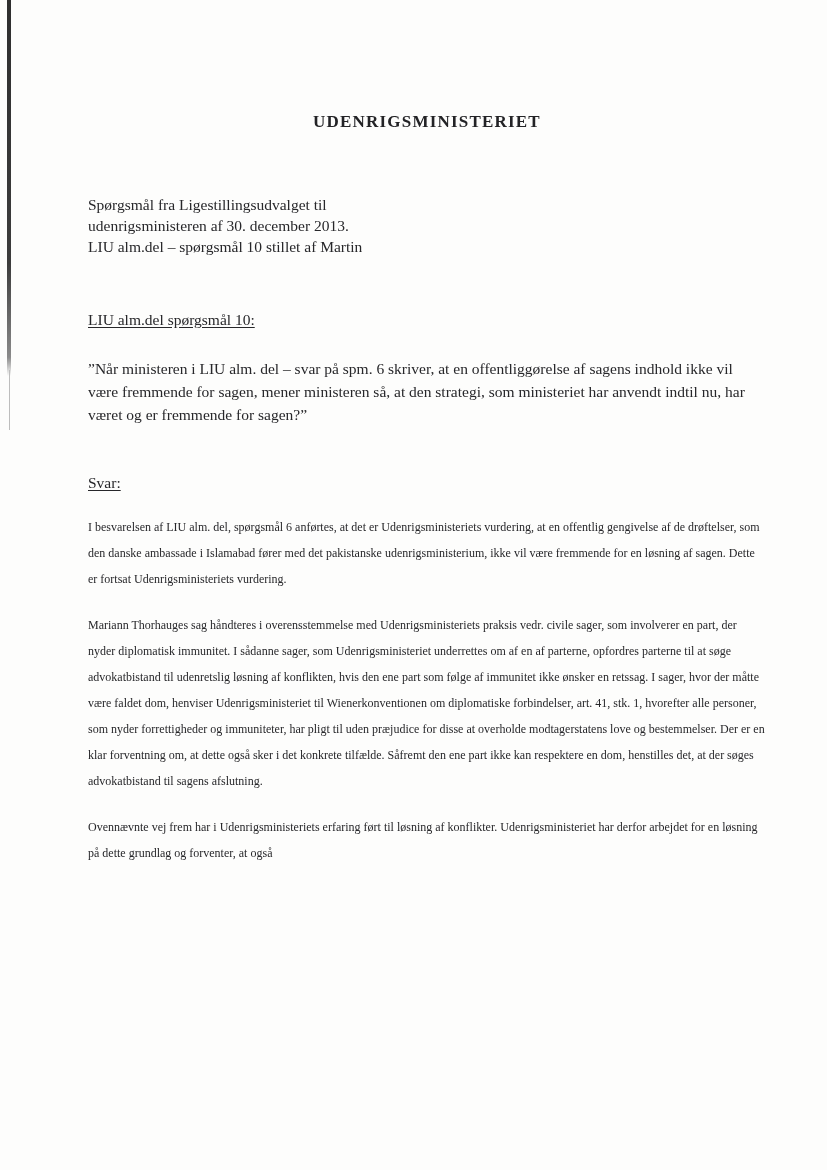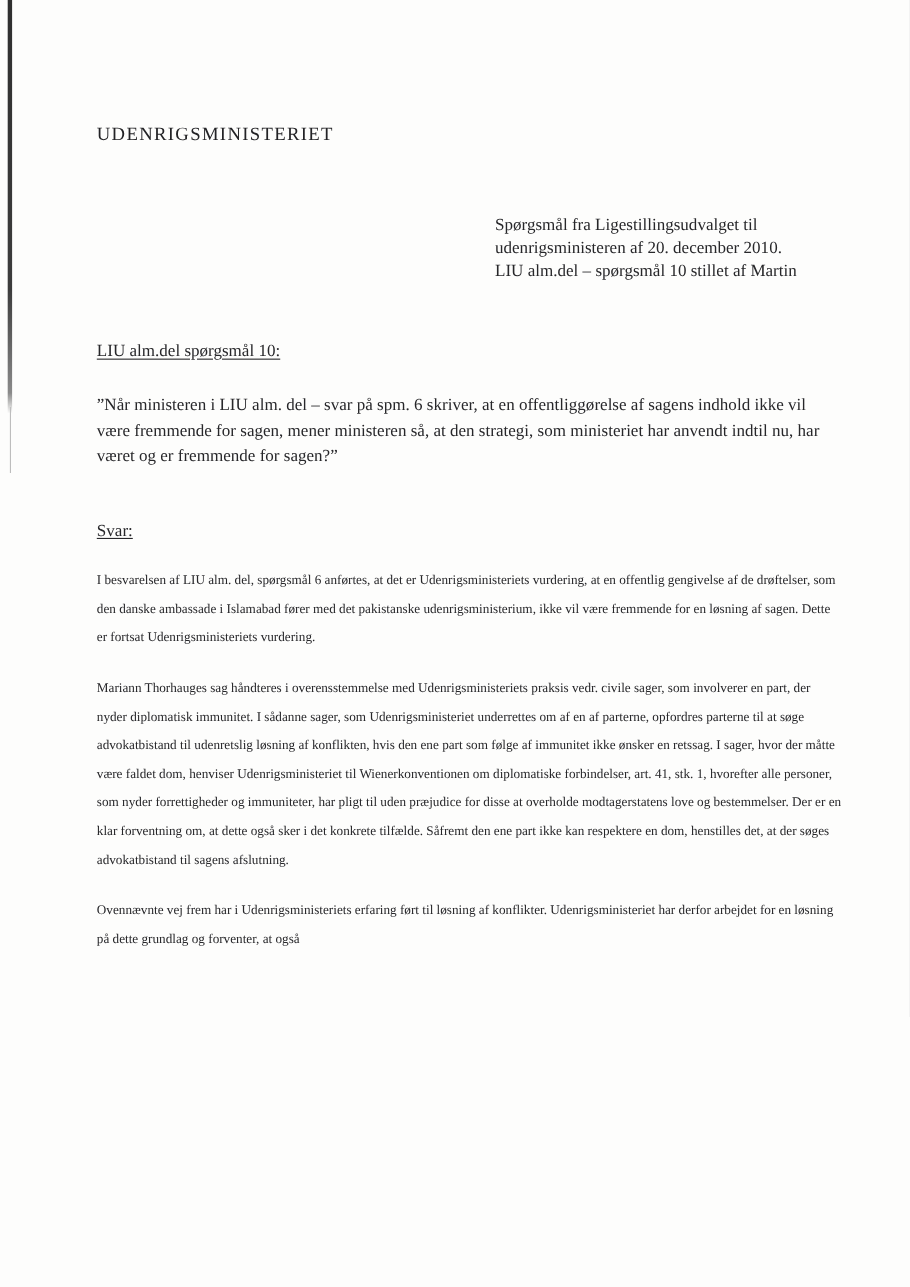--- a/index.html
+++ b/index.html
@@ -37,27 +37,27 @@
   .content {
     position: absolute;
     left: 88px;
     top: 0;
     width: 678px;
   }
   .ministry-title {
     margin: 0;
     padding-top: 112px;
     font-size: 17px;
-    font-weight: normal;
+    font-weight: bold;
     letter-spacing: 1.2px;
     color: #232326;
+    text-align: center;
   }
   .ref-block {
     margin-top: 62px;
-    margin-left: 362px;
     width: 320px;
     font-size: 15.5px;
     line-height: 21px;
   }
   .section-heading {
     margin-top: 54px;
     font-size: 15.5px;
     text-decoration: underline;
     text-underline-offset: 2px;
   }
@@ -90,21 +90,21 @@
 
   <div class="scan-edge"></div>
   <div class="scan-edge-faint"></div>
 
   <div class="content">
 
     <h1 class="ministry-title">UDENRIGSMINISTERIET</h1>
 
     <div class="ref-block">
       <div>Spørgsmål fra Ligestillingsudvalget til</div>
-      <div>udenrigsministeren af 20. december 2010.</div>
+      <div>udenrigsministeren af 30. december 2013.</div>
       <div>LIU alm.del – spørgsmål 10 stillet af Martin</div>
     </div>
 
     <div class="section-heading">LIU alm.del spørgsmål 10:</div>
 
     <div class="question-body">”Når ministeren i LIU alm. del – svar på spm. 6 skriver, at en offentliggørelse af sagens indhold ikke vil være fremmende for sagen, mener ministeren så, at den strategi, som ministeriet har anvendt indtil nu, har været og er fremmende for sagen?”</div>
 
     <div class="svar-heading">Svar:</div>
 
     <p class="paragraph">I besvarelsen af LIU alm. del, spørgsmål 6 anførtes, at det er Udenrigsministeriets vurdering, at en offentlig gengivelse af de drøftelser, som den danske ambassade i Islamabad fører med det pakistanske udenrigsministerium, ikke vil være fremmende for en løsning af sagen. Dette er fortsat Udenrigsministeriets vurdering.</p>

